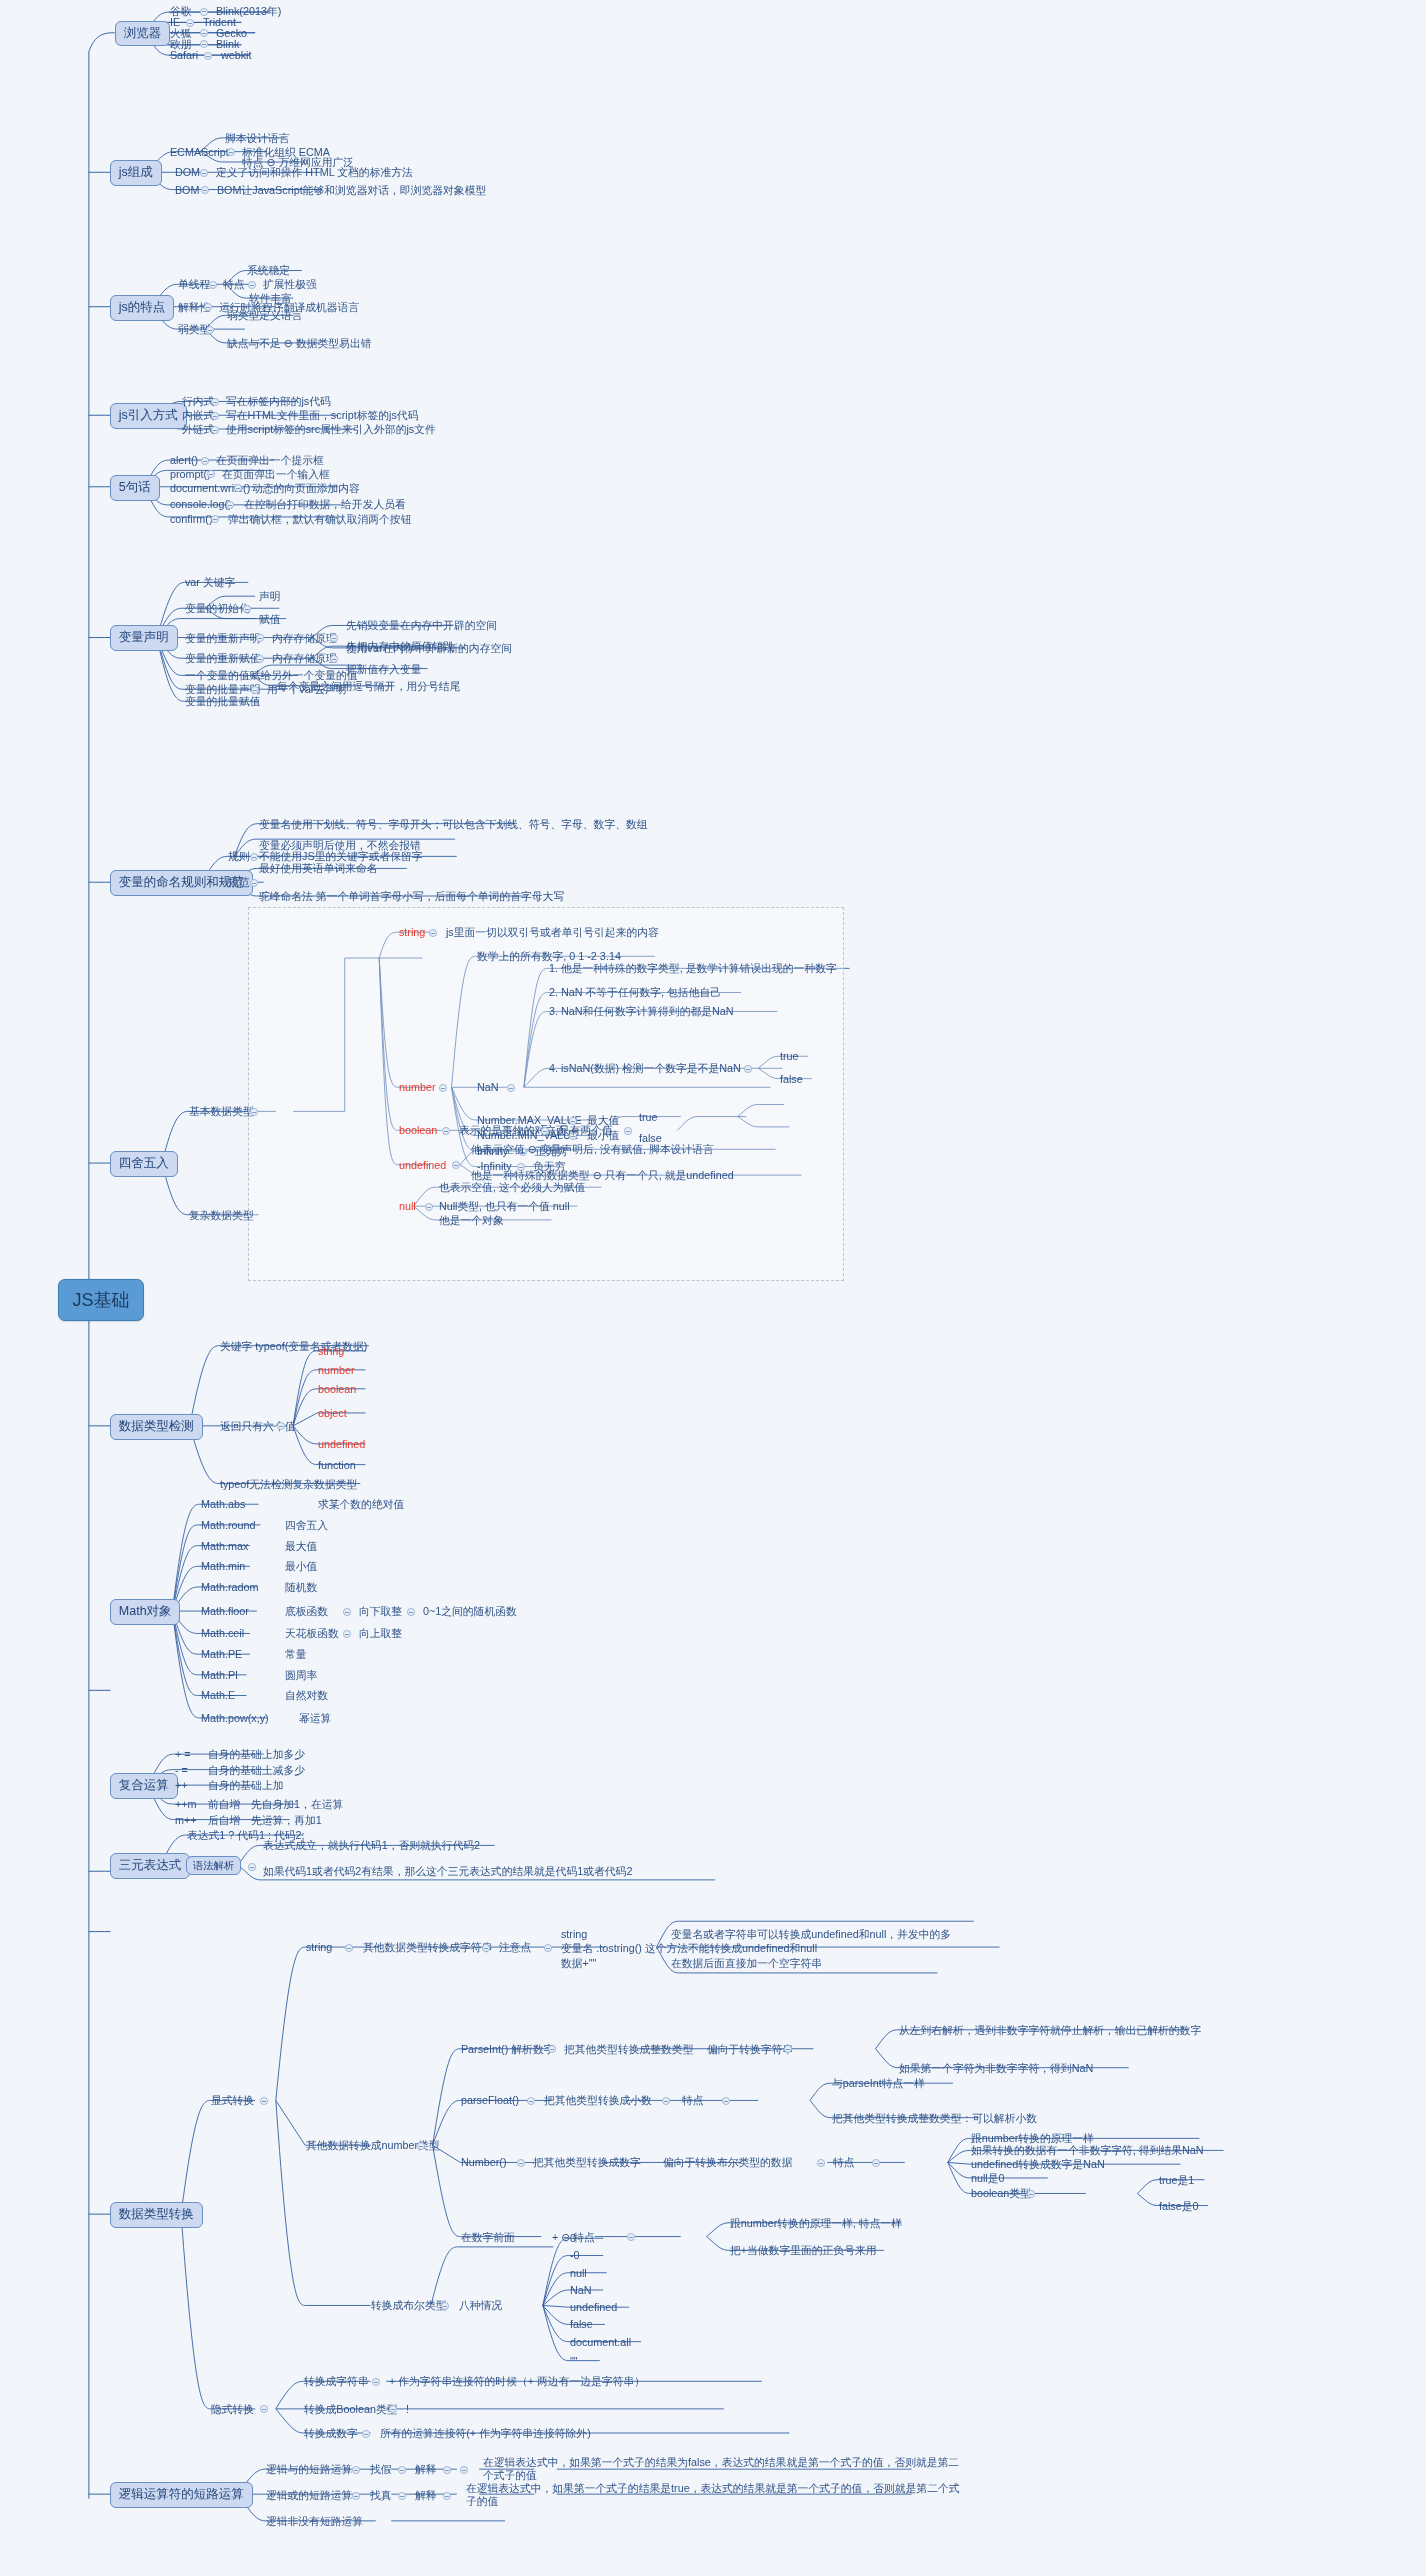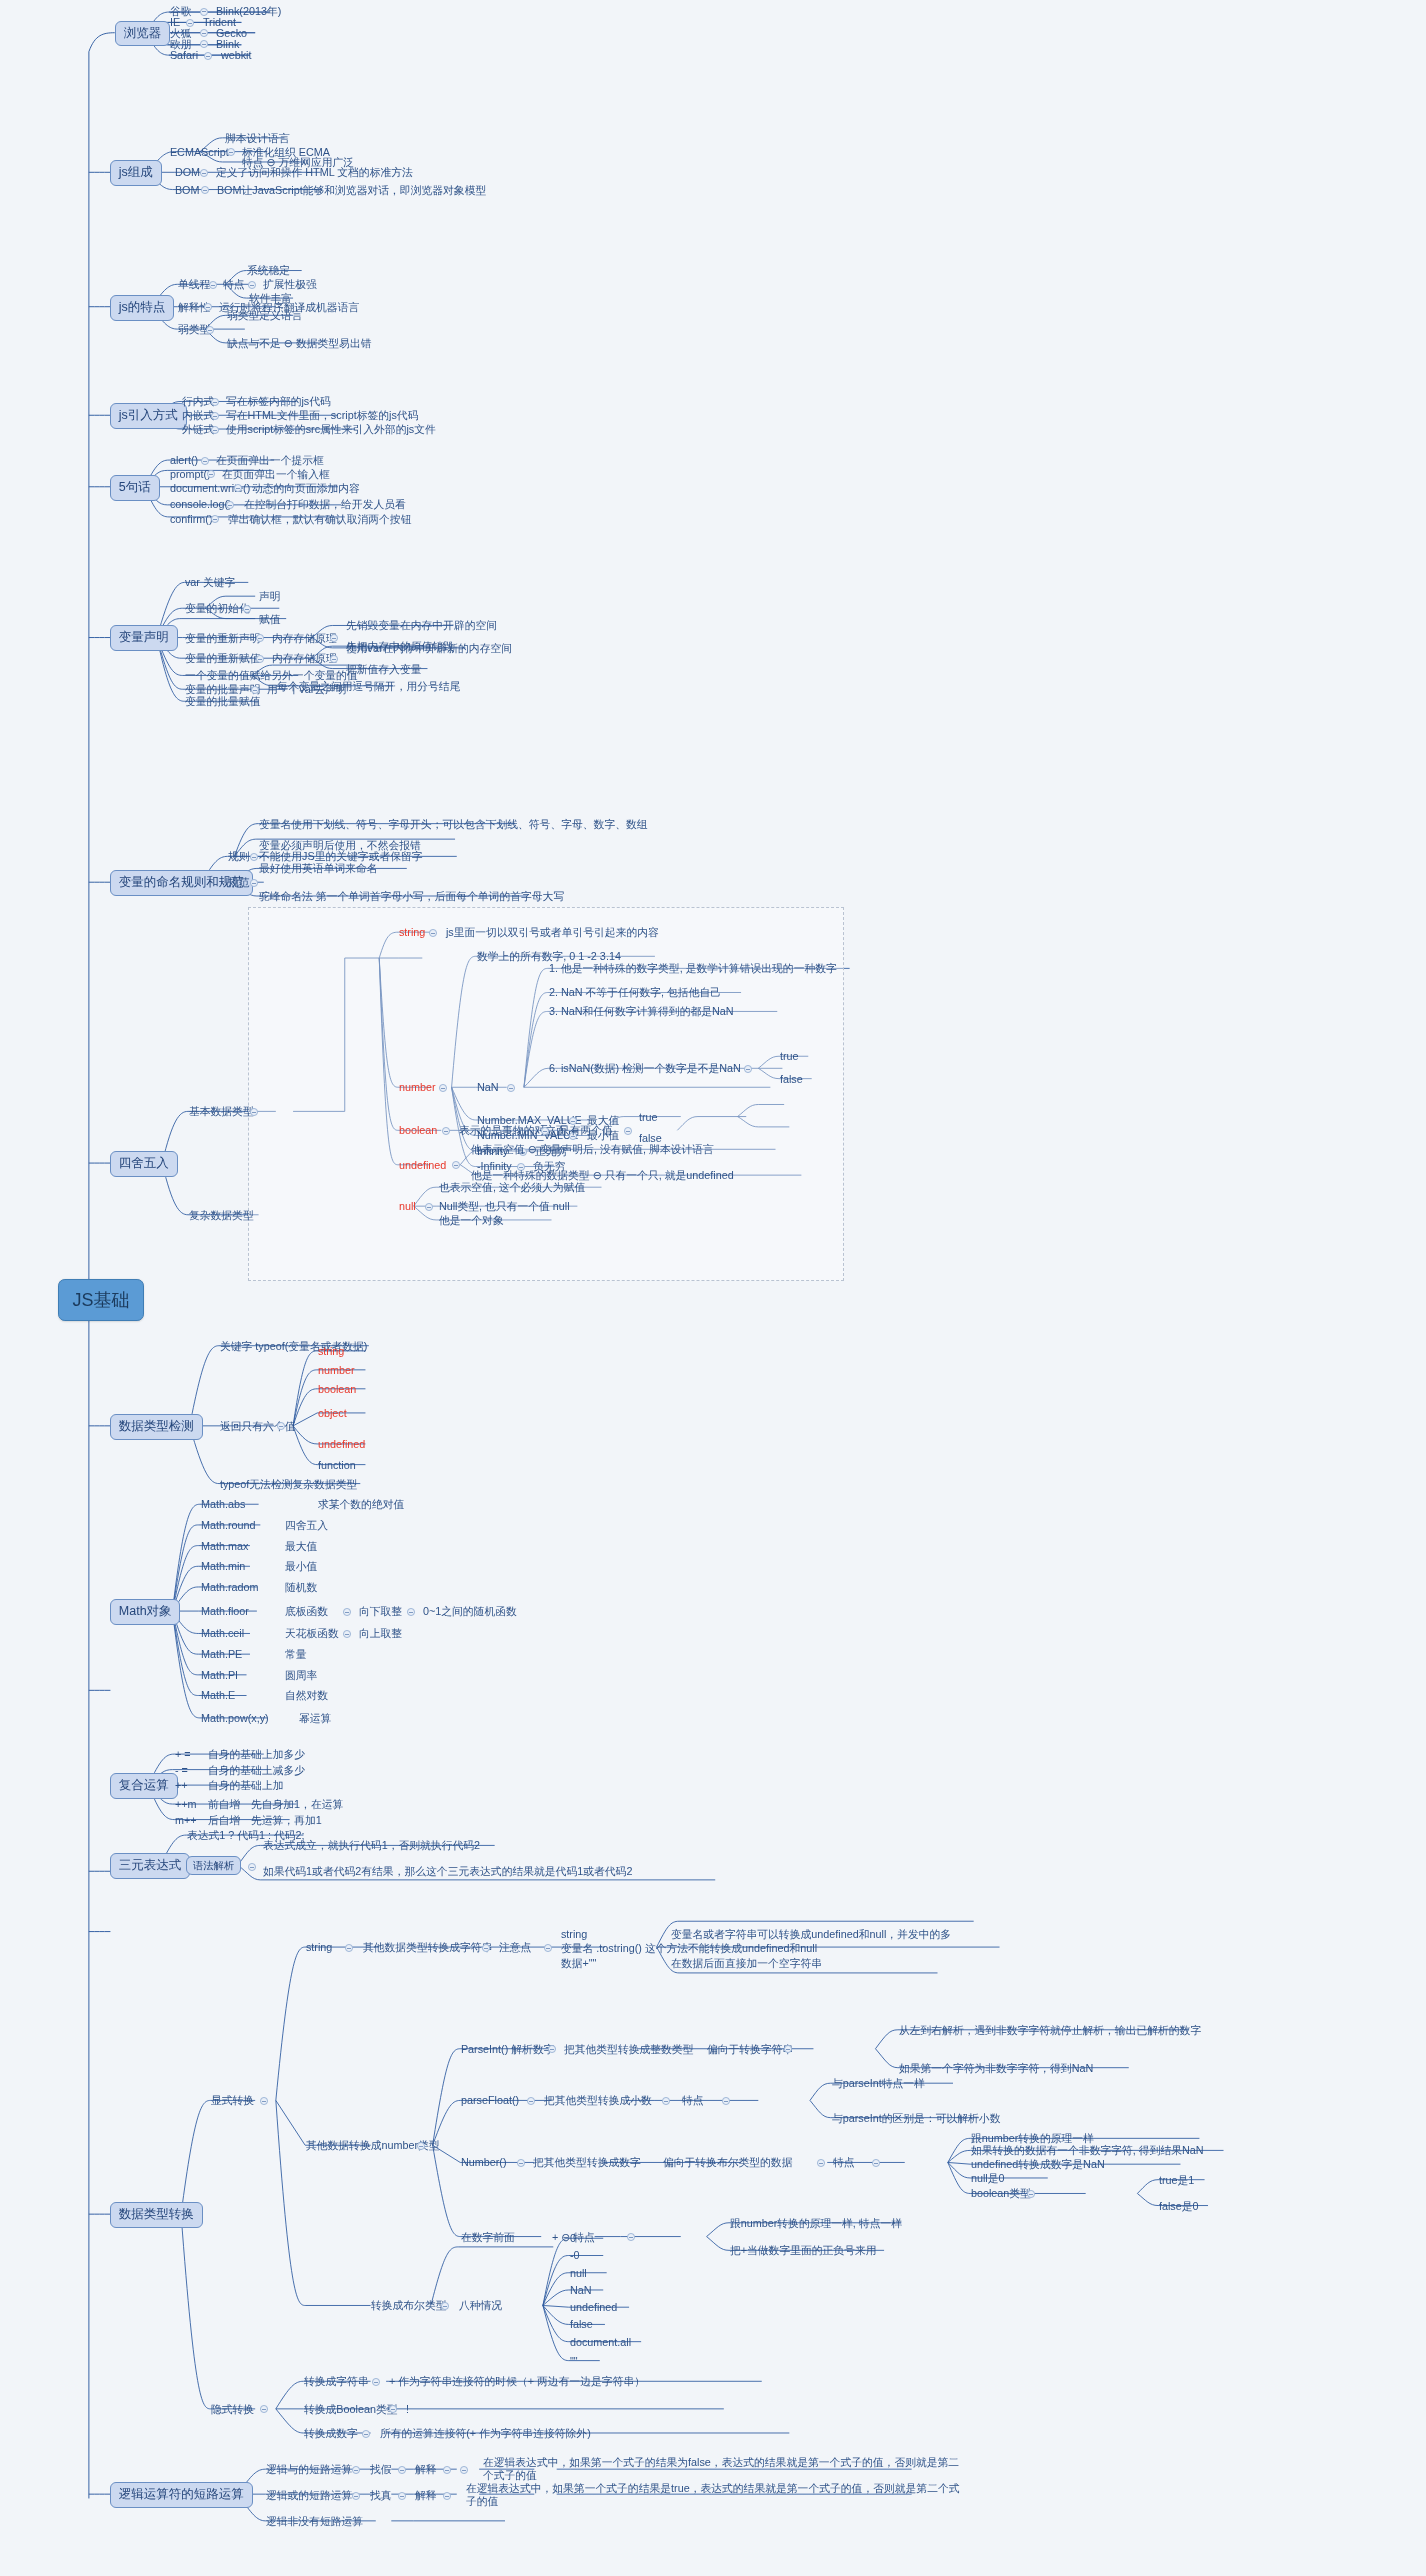--- a/index.html
+++ b/index.html
@@ -444,21 +444,21 @@
   <div class="nd" style="left:445px; top:926px;">js里面一切以双引号或者单引号引起来的内容</div>
 
   <div class="nd red" style="left:398px; top:1081px;">number</div>
   <span class="collapse" style="left:439px; top:1084px;"></span>
   <div class="nd" style="left:476px; top:950px;">数学上的所有数字, 0  1  -2   3.14</div>
   <div class="nd" style="left:476px; top:1081px;">NaN</div>
   <span class="collapse" style="left:507px; top:1084px;"></span>
   <div class="nd" style="left:548px; top:962px;">1. 他是一种特殊的数字类型, 是数学计算错误出现的一种数字</div>
   <div class="nd" style="left:548px; top:986px;">2. NaN 不等于任何数字, 包括他自己</div>
   <div class="nd" style="left:548px; top:1005px;">3. NaN和任何数字计算得到的都是NaN</div>
-  <div class="nd" style="left:548px; top:1062px;">6. isNaN(数据)  检测一个数字是不是NaN</div>
+  <div class="nd" style="left:548px; top:1062px;">4. isNaN(数据)  检测一个数字是不是NaN</div>
   <span class="collapse" style="left:744px; top:1065px;"></span>
   <div class="nd" style="left:779px; top:1050px;">true</div>
   <div class="nd" style="left:779px; top:1073px;">false</div>
 
   <div class="nd" style="left:476px; top:1114px;">Number.MAX_VALUE</div>
   <span class="collapse" style="left:569px; top:1117px;"></span>
   <div class="nd" style="left:586px; top:1114px;">最大值</div>
   <div class="nd" style="left:476px; top:1129px;">Number.MIN_VALUE</div>
   <span class="collapse" style="left:569px; top:1132px;"></span>
   <div class="nd" style="left:586px; top:1129px;">最小值</div>
@@ -574,21 +574,21 @@
   <div class="nd" style="left:898px; top:2024px;">从左到右解析，遇到非数字字符就停止解析，输出已解析的数字</div>
   <div class="nd" style="left:898px; top:2062px;">如果第一个字符为非数字字符，得到NaN</div>
 
   <div class="nd" style="left:460px; top:2094px;">parseFloat()</div>
   <span class="collapse" style="left:527px; top:2097px;"></span>
   <div class="nd" style="left:543px; top:2094px;">把其他类型转换成小数</div>
   <span class="collapse" style="left:662px; top:2097px;"></span>
   <div class="nd" style="left:681px; top:2094px;">特点</div>
   <span class="collapse" style="left:722px; top:2097px;"></span>
   <div class="nd" style="left:831px; top:2077px;">与parseInt特点一样</div>
-  <div class="nd" style="left:831px; top:2112px;">与parseInt的区别是：可以解析小数</div>
+  <div class="nd" style="left:831px; top:2112px;">把其他类型转换成整数类型：可以解析小数</div>
 
   <div class="nd" style="left:460px; top:2156px;">Number()</div>
   <span class="collapse" style="left:517px; top:2159px;"></span>
   <div class="nd" style="left:532px; top:2156px;">把其他类型转换成数字</div>
   <div class="nd" style="left:662px; top:2156px;">偏向于转换布尔类型的数据</div>
   <span class="collapse" style="left:817px; top:2159px;"></span>
   <div class="nd" style="left:832px; top:2156px;">特点</div>
   <span class="collapse" style="left:872px; top:2159px;"></span>
   <div class="nd" style="left:970px; top:2132px;">跟number转换的原理一样</div>
   <div class="nd" style="left:970px; top:2144px;">如果转换的数据有一个非数字字符, 得到结果NaN</div>

